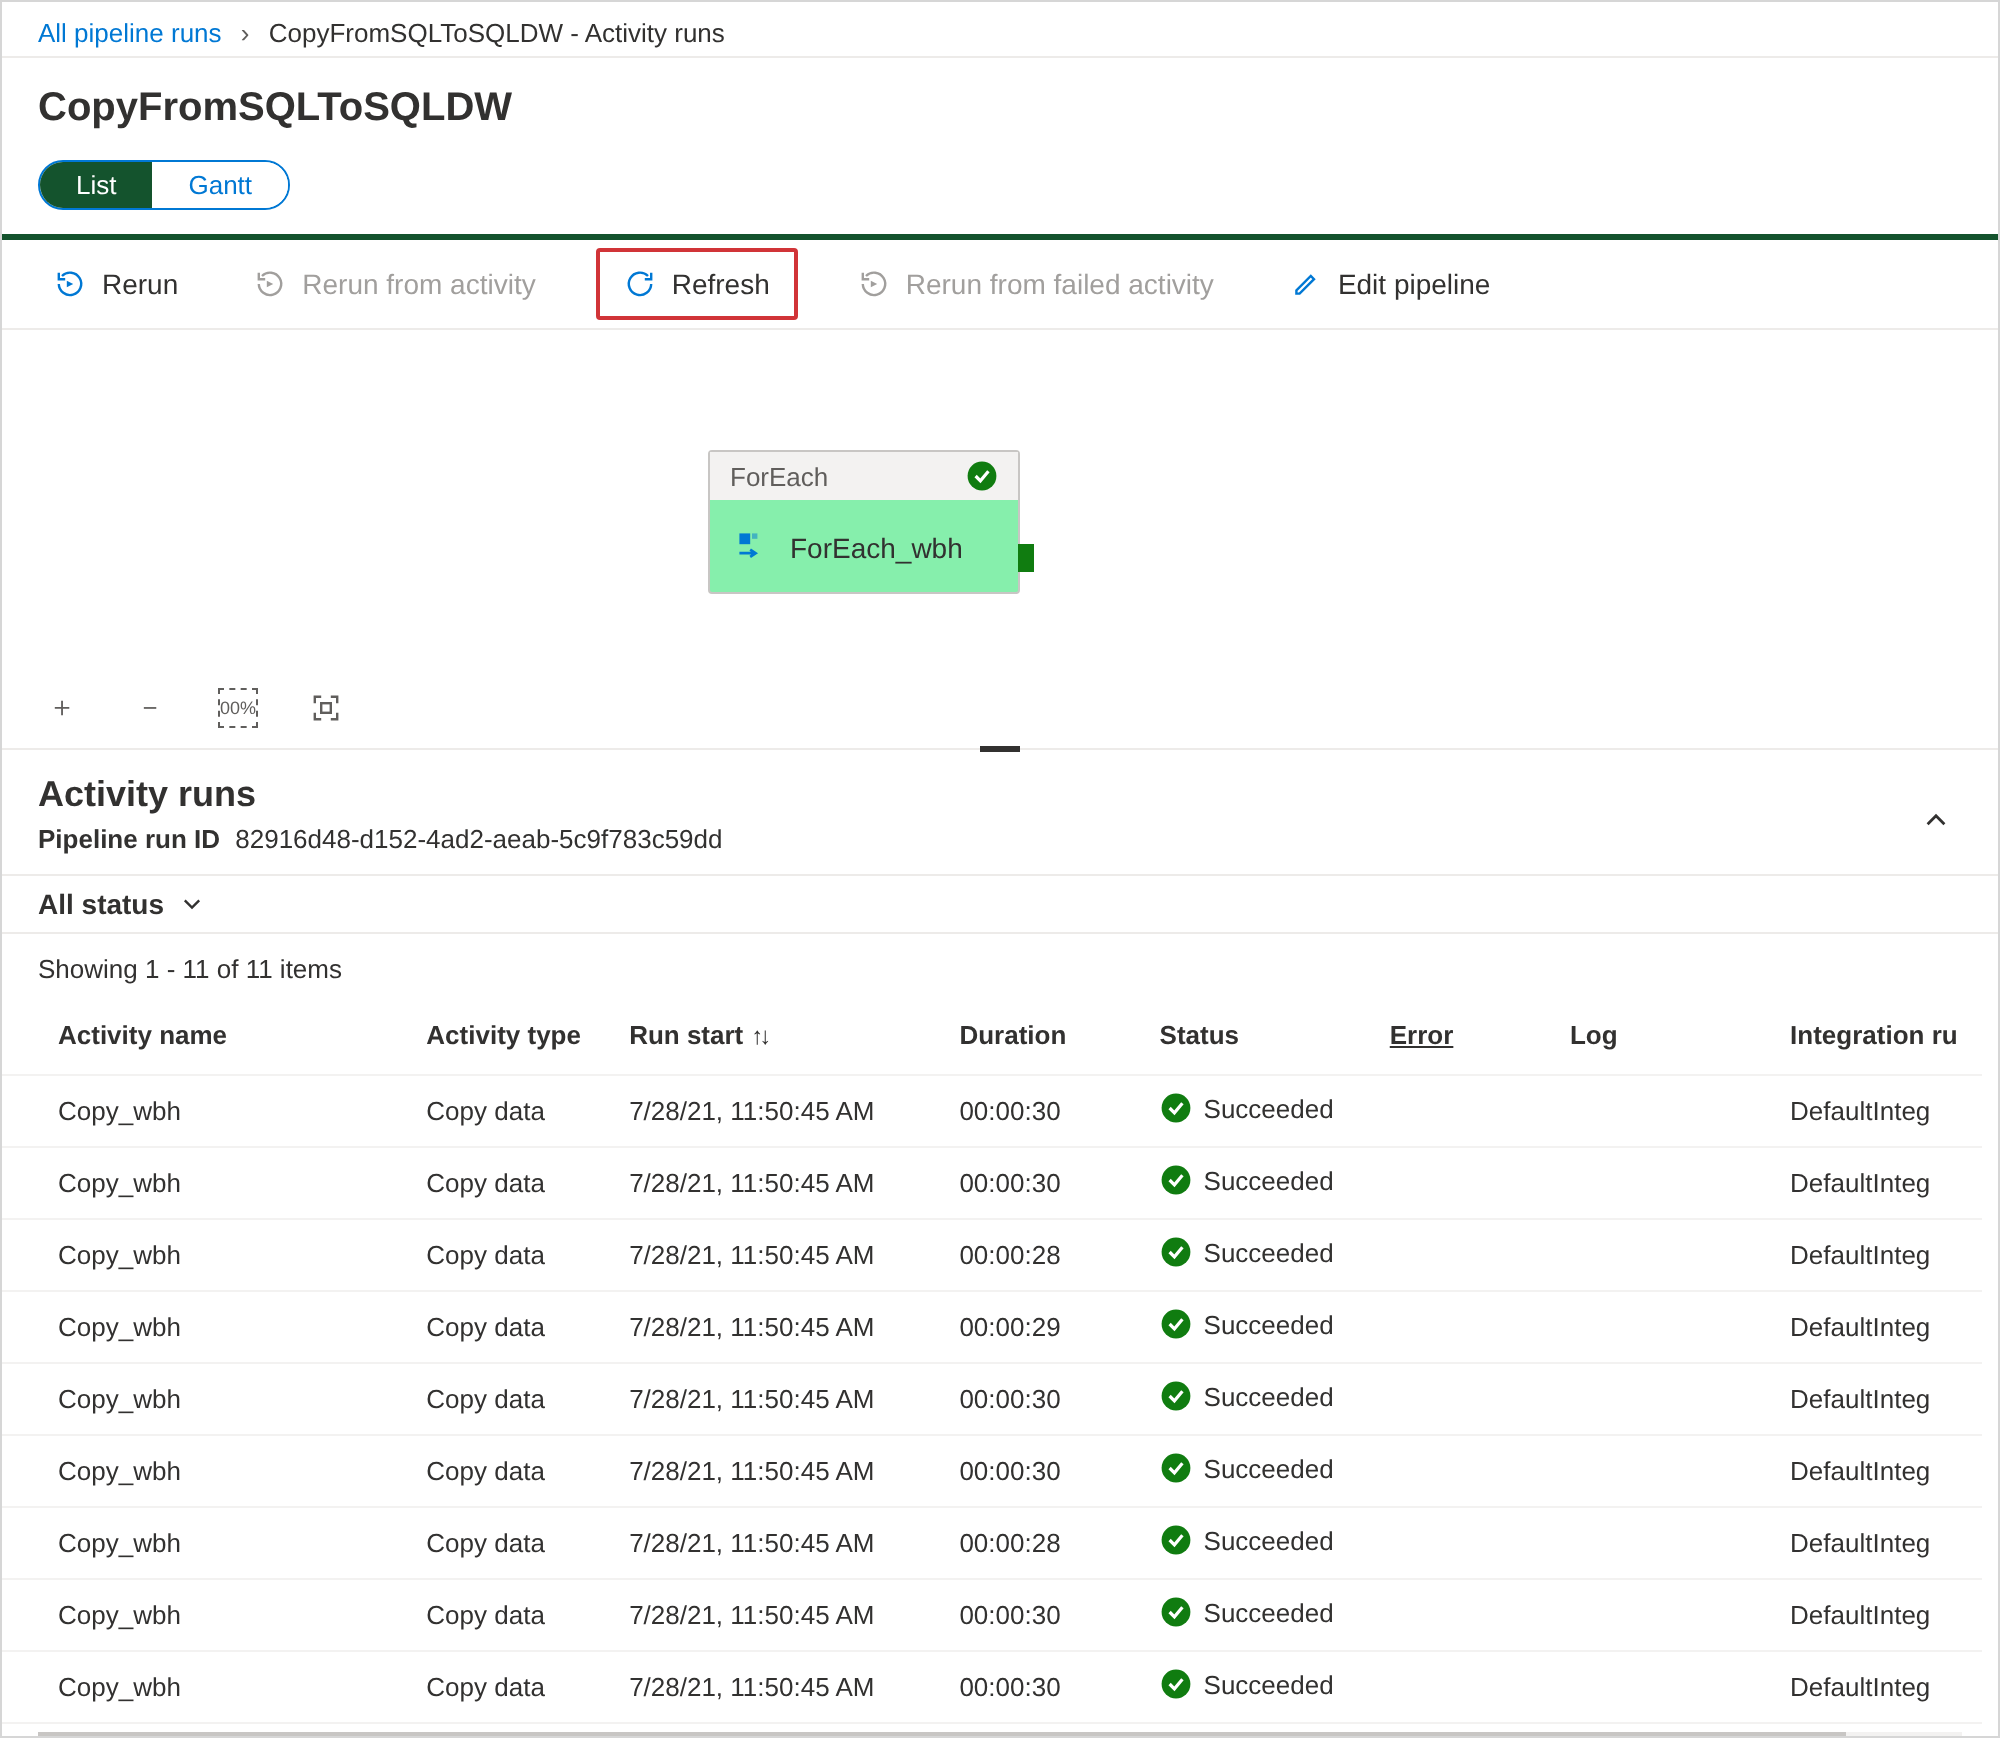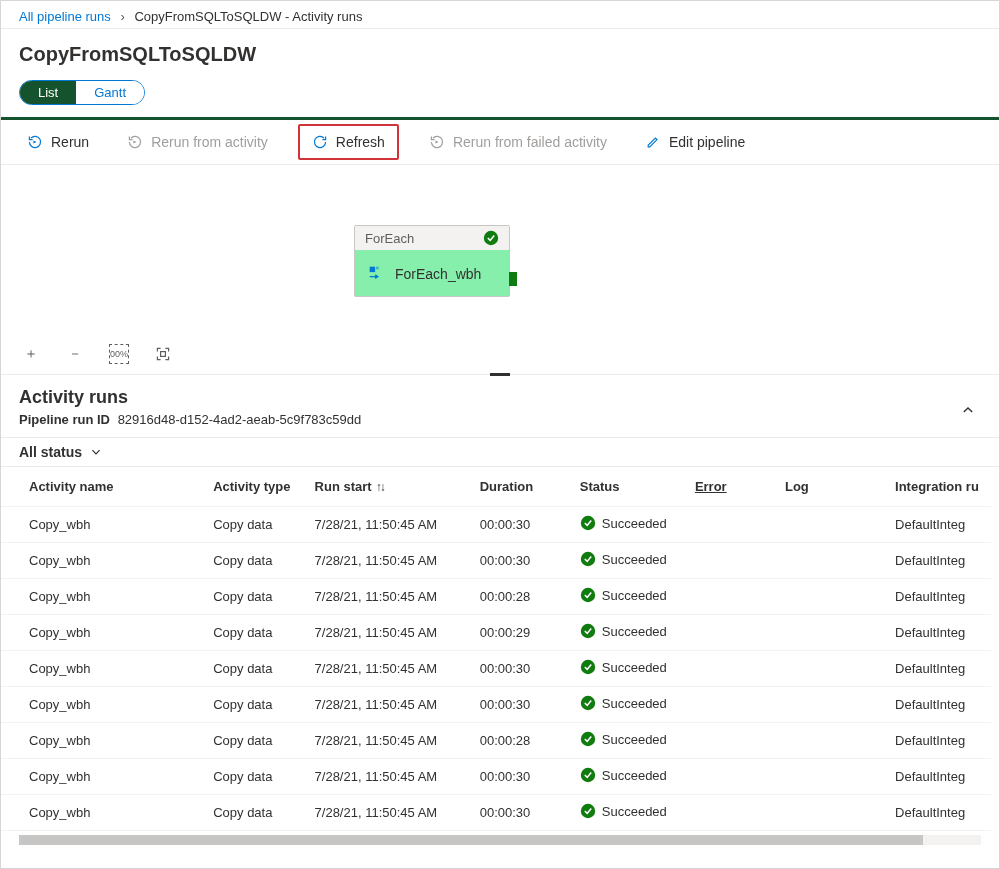--- a/index.html
+++ b/index.html
@@ -180,20 +180,21 @@
     <span>82916d48-d152-4ad2-aeab-5c9f783c59dd</span>
   </div>
   <div class="filter-row">
     <span class="filter-sel">
       <span>All status</span>
       <svg width="12" height="12" viewBox="0 0 20 20" stroke="#323130" fill="none" stroke-width="2">
           <path d="M4 7l6 6 6-6"></path>
         </svg>
     </span>
   </div>
+  <div class="paging">Showing 1 - 11 of 11 items</div>
 
   <div class="table-wrap">
     <table class="tbl">
       <thead>
         <tr>
           <th class="col-name">Activity name</th>
           <th class="col-type">Activity type</th>
           <th class="col-start">
             <span>Run start</span><span class="sort-ic">↑↓</span>
           </th>

